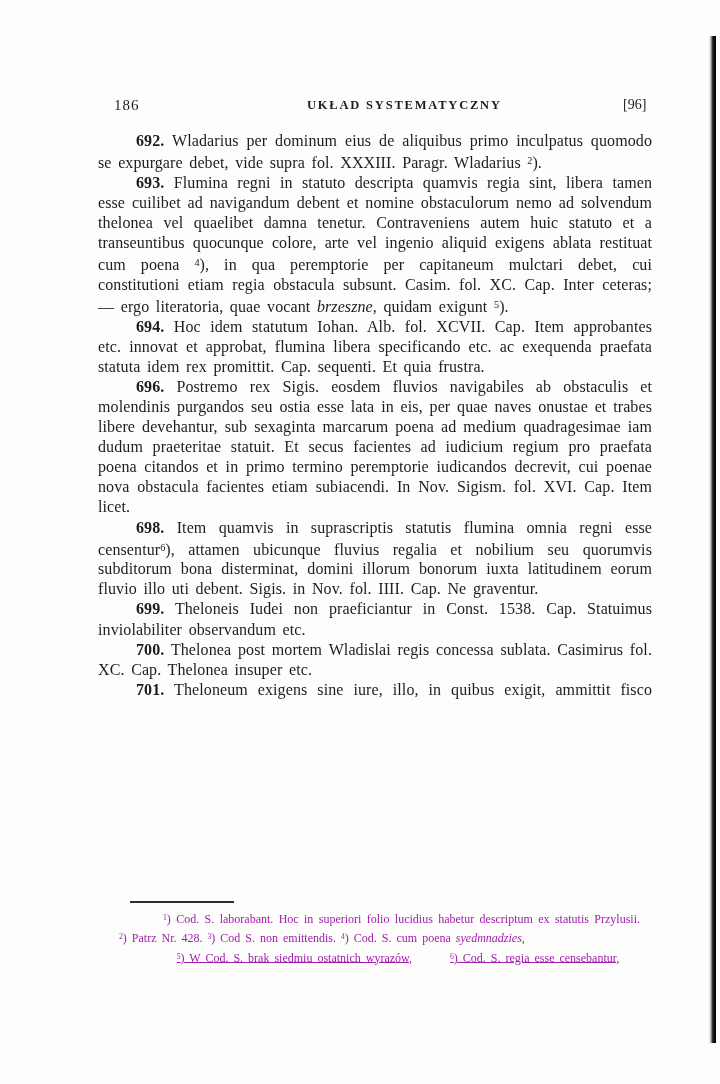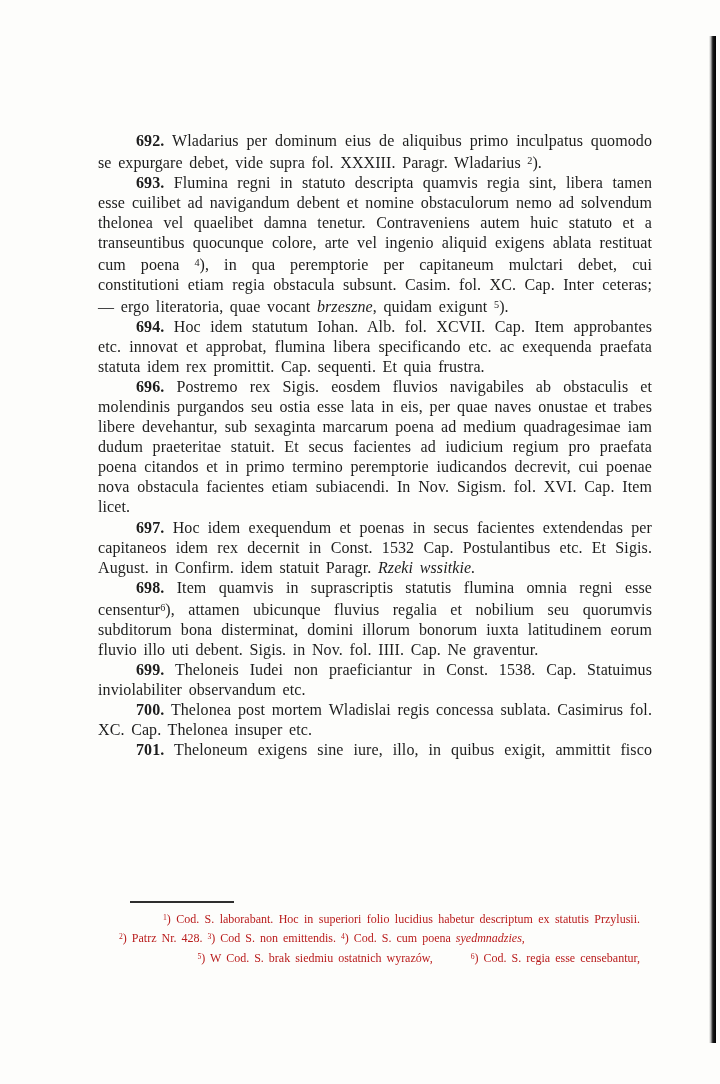--- a/index.html
+++ b/index.html
@@ -29,42 +29,46 @@
     text-align:justify; text-align-last:center; word-spacing:3px;
   }
   .seg-b { font-weight:bold; }
   .seg-i { font-style:italic; }
   .seg-sup { font-size:64%; vertical-align:0.35em; letter-spacing:0; }
   
   .fn-rule { position:absolute; left:130px; top:901px; width:104px; height:2px; background:#2e2e2e; }
   .footnotes {
     position:absolute; left:119px; top:909px; width:521px;
     font-size:12px; line-height:17.6px; text-align:justify;
-    word-spacing:2px; color:#b91c1c;
+    word-spacing:2px; color:#a21caf;
   }
   .footnotes p.fn-first { text-indent:44px; }
-  .footnotes p.fn-last { text-align:right; text-align-last:auto; padding-left:37px; }
+  .footnotes p.fn-last { text-align:center; text-align-last:auto; padding-left:37px;text-decoration:underline; }
   .seg-gap { display:inline-block; width:38px; }
   
   .scan-edge {
     position:absolute; left:709px; top:36px; width:7px; height:1007px;
     background:linear-gradient(to right, rgba(130,130,130,0.0), rgba(130,130,130,0.55) 25%, #1a1a1a 55%, #000 100%);
   }
 </style>
 </head>
 <body>
 
 <div class="page" style="background: rgb(253, 253, 251); color: rgb(29, 29, 29);">
+  <header class="running-head">
+    <span class="rh-num">186</span>
+    <span class="rh-title">UKŁAD SYSTEMATYCZNY</span>
+    <span class="rh-folio">[96]</span>
+  </header>
 
   <main class="text-block" id="body-block">
       <p class="para indent"><span class="seg-b">692.</span><span> Wladarius per dominum eius de aliquibus primo inculpatus quomodo se expurgare debet, vide supra fol. XXXIII. Paragr. Wladarius </span><span class="seg-sup">2</span><span>).</span></p>
       <p class="para indent"><span class="seg-b">693.</span><span> Flumina regni in statuto descripta quamvis regia sint, libera tamen esse cuilibet ad navigandum debent et nomine obstaculorum nemo ad solvendum thelonea vel quaelibet damna tenetur. Contraveniens autem huic statuto et a transeuntibus quocunque colore, arte vel ingenio aliquid exigens ablata restituat cum poena </span><span class="seg-sup">4</span><span>), in qua peremptorie per capitaneum mulctari debet, cui constitutioni etiam regia obstacula subsunt. Casim. fol. XC. Cap. Inter ceteras; — ergo literatoria, quae vocant </span><span class="seg-i">brzeszne</span><span>, quidam exigunt </span><span class="seg-sup">5</span><span>).</span></p>
       <p class="para indent"><span class="seg-b">694.</span><span> Hoc idem statutum Iohan. Alb. fol. XCVII. Cap. Item approbantes etc. innovat et approbat, flumina libera specificando etc. ac exequenda praefata statuta idem rex promittit. Cap. sequenti. Et quia frustra.</span></p>
       <p class="para indent"><span class="seg-b">696.</span><span> Postremo rex Sigis. eosdem fluvios navigabiles ab obstaculis et molendinis purgandos seu ostia esse lata in eis, per quae naves onustae et trabes libere devehantur, sub sexaginta marcarum poena ad medium quadragesimae iam dudum praeteritae statuit. Et secus facientes ad iudicium regium pro praefata poena citandos et in primo termino peremptorie iudicandos decrevit, cui poenae nova obstacula facientes etiam subiacendi. In Nov. Sigism. fol. XVI. Cap. Item licet.</span></p>
-      <p class="para indent"><span class="seg-b">697.</span><span> Hoc idem exequendum et poenas in secus facientes extendendas per capitaneos idem rex decernit in Const. 1532 Cap. Postulantibus etc. Et Sigis. August. in Confirm. idem statuit Paragr. </span><span class="seg-i">Rzeki wssitkie.</span></p>
       <p class="para indent"><span class="seg-b">698.</span><span> Item quamvis in suprascriptis statutis flumina omnia regni esse censentur</span><span class="seg-sup">6</span><span>), attamen ubicunque fluvius regalia et nobilium seu quorumvis subditorum bona disterminat, domini illorum bonorum iuxta latitudinem eorum fluvio illo uti debent. Sigis. in Nov. fol. IIII. Cap. Ne graventur.</span></p>
       <p class="para indent"><span class="seg-b">699.</span><span> Theloneis Iudei non praeficiantur in Const. 1538. Cap. Statuimus inviolabiliter observandum etc.</span></p>
       <p class="para indent"><span class="seg-b">700.</span><span> Thelonea post mortem Wladislai regis concessa sublata. Casimirus fol. XC. Cap. Thelonea insuper etc.</span></p>
       <p class="para indent force-just"><span class="seg-b">701.</span><span> Theloneum exigens sine iure, illo, in quibus exigit, ammittit fisco</span></p>
     </main>
 
   <div class="fn-rule"></div>
   <section class="footnotes" id="fn-block">
       <p class="fn-first"><span class="seg-sup">1</span><span>) Cod. S. laborabant. Hoc in superiori folio lucidius habetur descriptum ex statutis Przylusii. </span><span class="seg-sup">2</span><span>) Patrz Nr. 428. </span><span class="seg-sup">3</span><span>) Cod S. non emittendis. </span><span class="seg-sup">4</span><span>) Cod. S. cum poena </span><span class="seg-i">syedmnadzies,</span></p>
       <p class="fn-last"><span class="seg-sup">5</span><span>) W Cod. S. brak siedmiu ostatnich wyrazów,</span><span class="seg-gap"></span><span class="seg-sup">6</span><span>) Cod. S. regia esse censebantur,</span></p>

